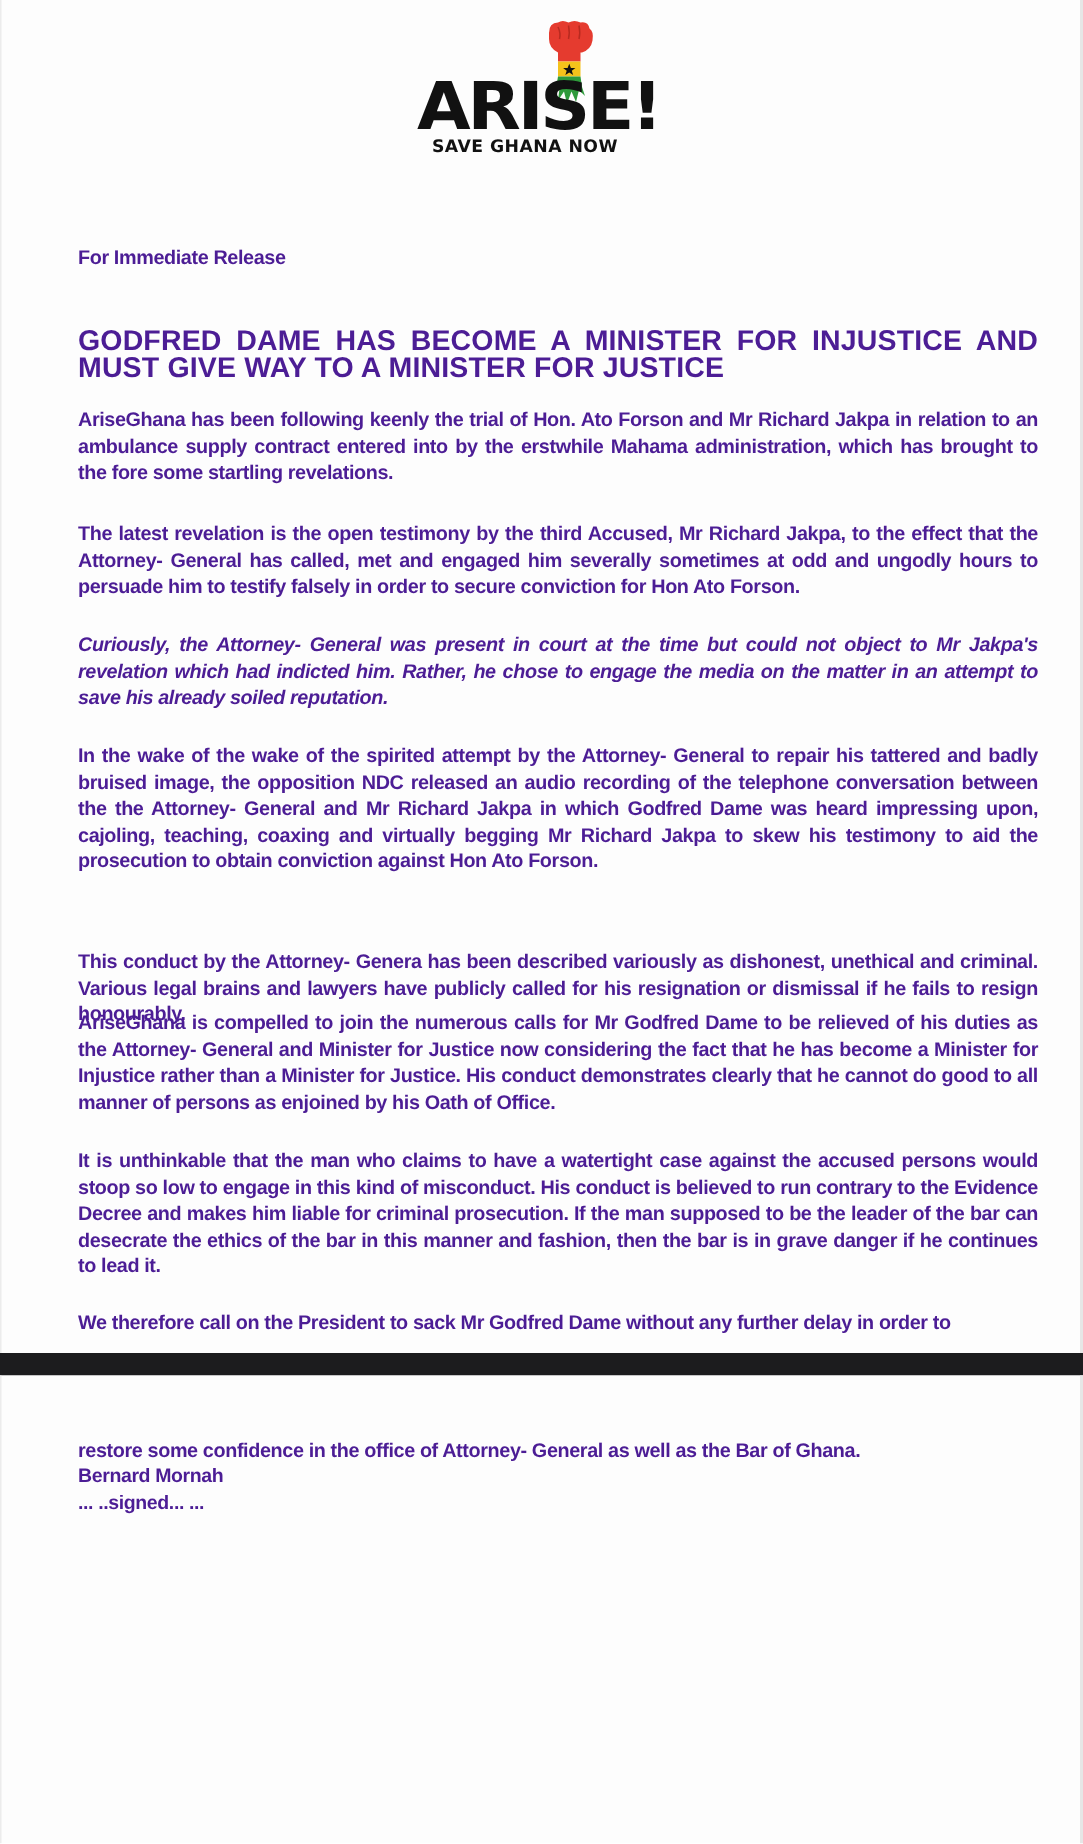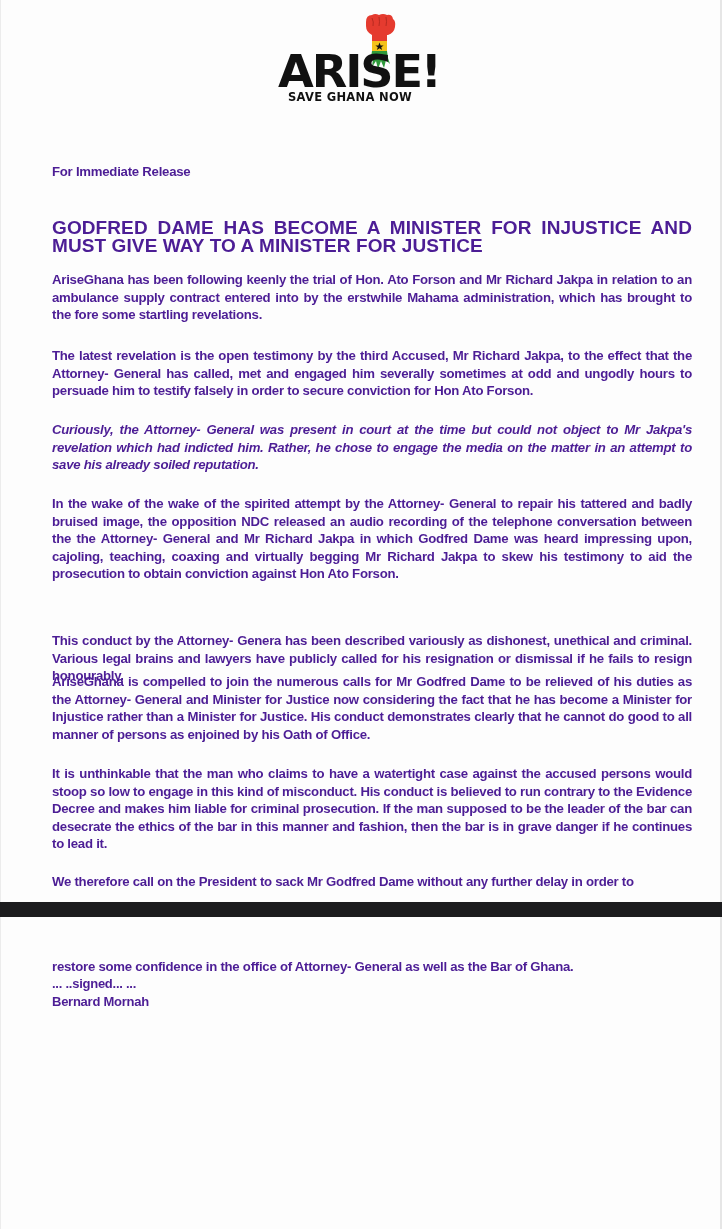--- a/index.html
+++ b/index.html
@@ -130,15 +130,15 @@
 <div class="text-block justify" style="top:765px;">It is unthinkable that the man who claims to have a watertight case against the accused persons would stoop so low to engage in this kind of misconduct. His conduct is believed to run contrary to the Evidence Decree and makes him liable for criminal prosecution. If the man supposed to be the leader of the bar can desecrate the ethics of the bar in this manner and fashion, then the bar is in grave danger if he continues to lead it.</div>
 
 <div class="text-block" style="top:873px;">
   <span class="line">We therefore call on the President to sack Mr Godfred Dame without any further delay in order to</span>
 </div>
 <div class="text-block" style="top:939px;margin-top:19px;">
   <span class="line">restore some confidence in the office of Attorney- General as well as the Bar of Ghana.</span>
 </div>
 
 <div class="text-block sig" style="top:975px;">
+  <span class="line">Bernard Mornah</span>
   <span class="line">... ..signed... ...</span>
-  <span class="line">Bernard Mornah</span>
 </div>
 
 </body></html>

